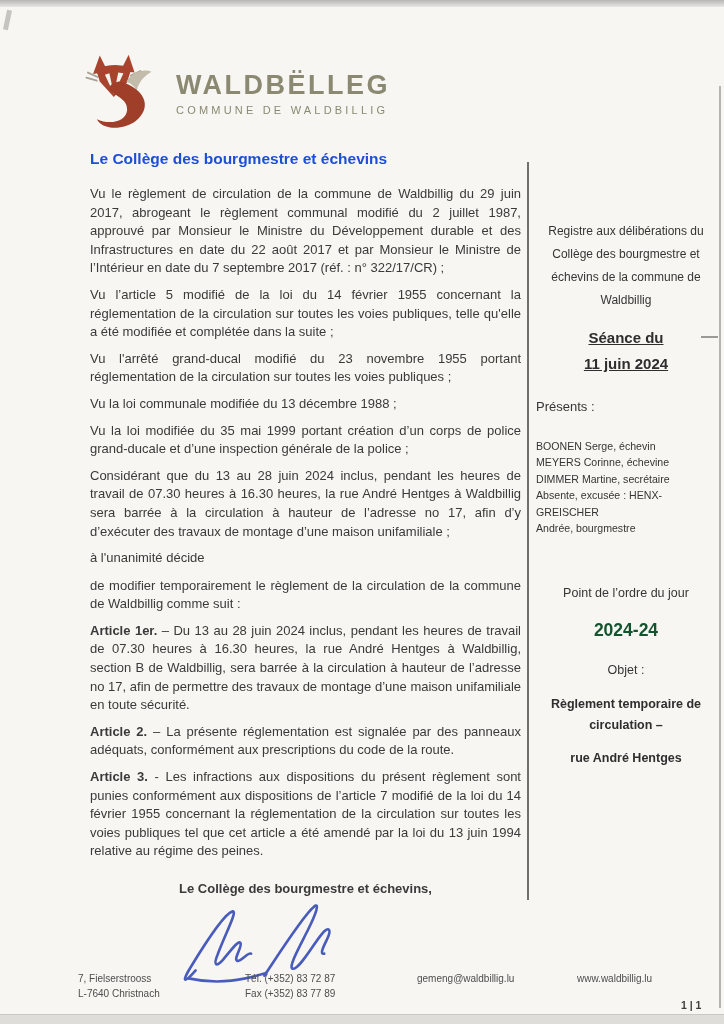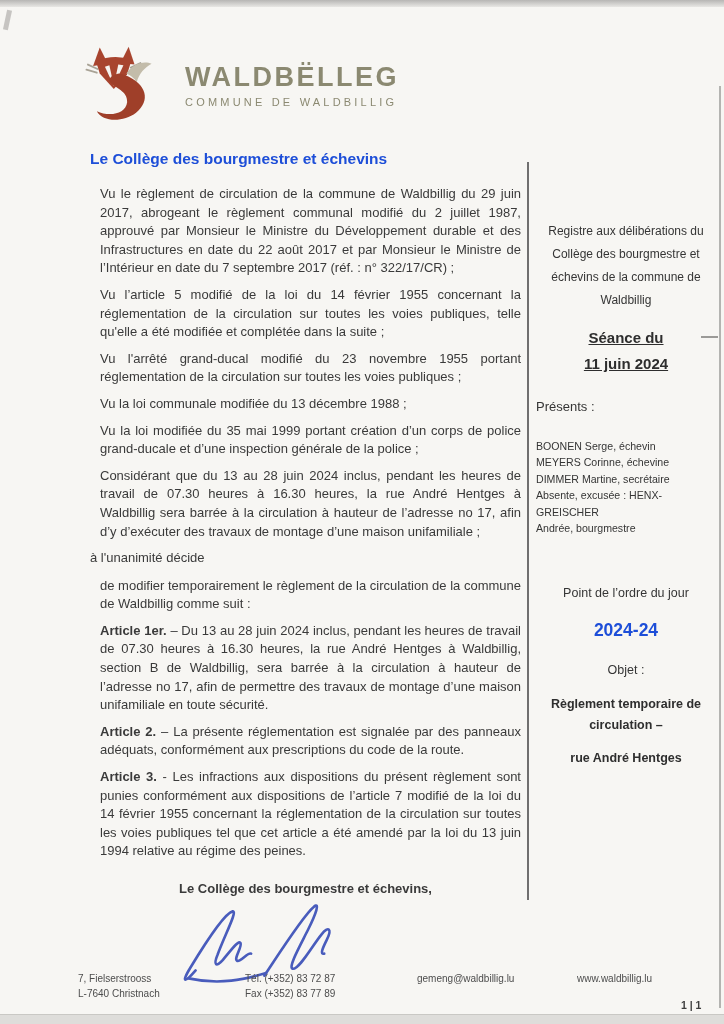--- a/index.html
+++ b/index.html
@@ -15,47 +15,47 @@
   .scan-bottom{position:absolute;bottom:0;left:0;right:0;height:9px;
     background:#deddda;border-top:1px solid #c9c8c4;}
   .scan-right{position:absolute;top:86px;bottom:16px;right:3px;width:2px;
     background:#7e7d7a;opacity:.55;}
   .corner-mark{position:absolute;left:5px;top:10px;width:5px;height:20px;
     background:#a5a4a0;transform:rotate(12deg);opacity:.6;}
   .dash-artifact{position:absolute;left:701px;top:336px;width:17px;height:2px;
     background:#9b9a97;}
 
   
-  .logo{position:absolute;left:82px;top:40px;display:flex;align-items:center;gap:29px;}
+  .logo{position:absolute;left:82px;top:48px;display:flex;align-items:center;gap:20px;}
   .logo svg{display:block;}
   .wordmark{font-size:27px;font-weight:bold;letter-spacing:2.5px;color:#8b8971;line-height:1;}
   .logo-sub{font-size:11px;letter-spacing:3.2px;color:#8b8971;margin-top:5px;}
 
   
   .divider{position:absolute;left:527px;top:162px;width:2px;height:738px;background:#4d4d4d;opacity:.8;}
 
   
   .main{position:absolute;left:90px;top:150px;width:431px;}
   .main h1{font-size:15.5px;font-weight:bold;color:#1d4ed8;margin:0 0 17px 0;}
-  .main p{font-size:13px;line-height:18.6px;text-align:justify;margin:0 0 8px 10px;}
+  .main p{font-size:13px;line-height:18.6px;text-align:justify;margin:0 0 8px 0;}
   .main p.center{text-align:left;margin:4px 0 9px 0;}
   .lbl{font-weight:bold;}
 
   
   .closing{font-size:13px;text-align:center;margin-top:20px;font-weight:bold;}
   .signature{margin:2px 0 0 88px;}
 
   
   .sidebar{position:absolute;left:533px;top:220px;width:186px;color:#353535;}
   .register{font-size:12px;line-height:23px;text-align:center;}
   .seance{margin-top:13px;font-size:15px;font-weight:bold;line-height:26px;text-align:center;color:#2e2e2e;text-decoration:underline;}
   .presents{margin-top:22px;font-size:13px;text-align:left;padding-left:3px;}
   .attendees{margin-top:24px;font-size:10.6px;line-height:16.4px;text-align:left;padding-left:3px;}
   .agenda-label{margin-top:50px;font-size:12.5px;text-align:center;}
-  .agenda-number{margin-top:20px;font-size:17.5px;font-weight:bold;text-align:center;color:#1d4ed8;}
+  .agenda-number{margin-top:20px;font-size:17.5px;font-weight:bold;text-align:center;color:#14532d;}
   .objet-label{margin-top:22px;font-size:12.5px;text-align:center;}
   .objet-title{margin-top:17px;font-size:12.5px;font-weight:bold;line-height:21px;text-align:center;color:#2e2e2e;}
   .objet-street{margin-top:15px;font-size:12.5px;font-weight:bold;text-align:center;color:#2e2e2e;}
 
   
   .footer{position:absolute;left:78px;top:972px;width:620px;display:flex;
     font-size:10px;line-height:14.5px;color:#4d4d4d;}
   .f-col1{width:167px;}
   .f-col2{width:172px;}
   .f-col3{width:160px;}

